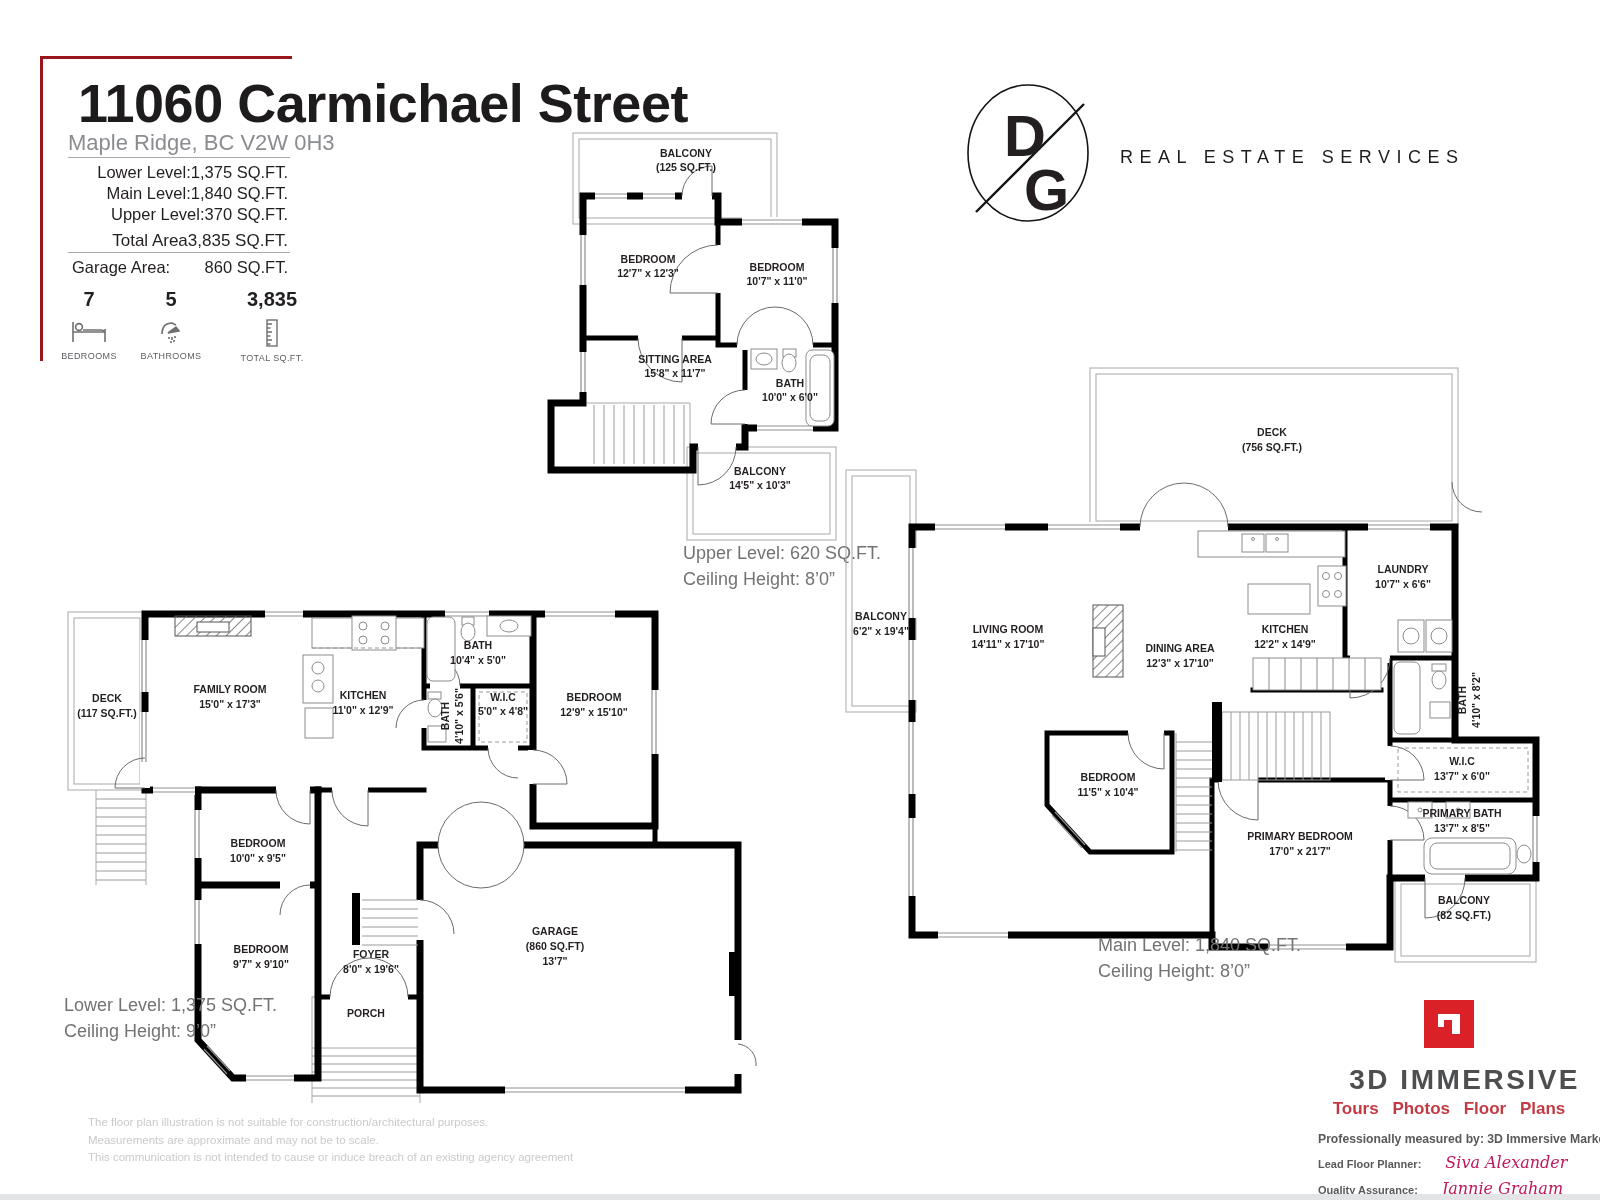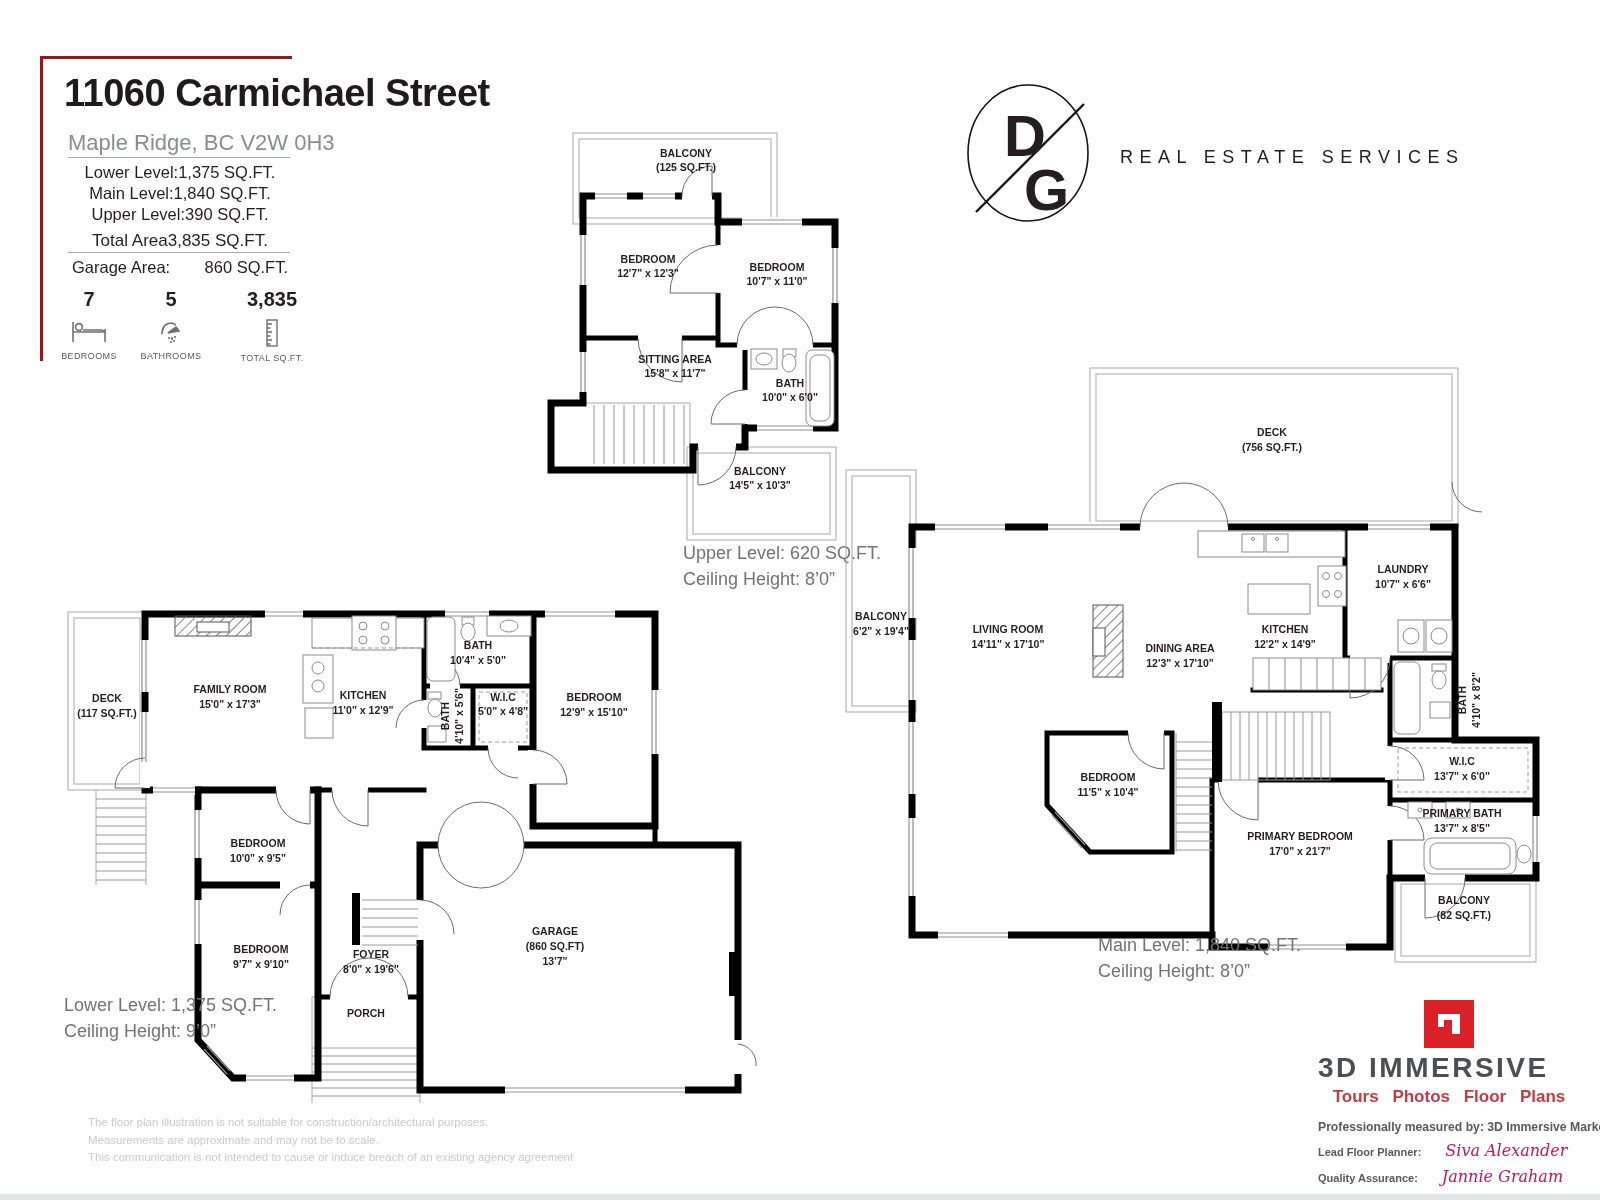--- a/index.html
+++ b/index.html
@@ -2,25 +2,25 @@
 <html><head>
 <meta charset="utf-8">
 <style>
   html,body{margin:0;padding:0;background:#fff;}
   #page{position:relative;width:1600px;height:1200px;background:#ffffff;overflow:hidden;
         font-family:"Liberation Sans",sans-serif;color:#231f20;}
   .abs{position:absolute;}
   
   #bracket-top{position:absolute;left:40px;top:56px;width:252px;height:3px;background:#9a161d;}
   #bracket-left{position:absolute;left:40px;top:56px;width:3px;height:305px;background:#9a161d;}
-  #title{position:absolute;left:64px;top:72px;font-size:38px;font-weight:700;letter-spacing:-.5px;color:#1e1b1c;}
+  #title{position:absolute;left:78px;top:72px;font-size:54px;font-weight:700;letter-spacing:-.5px;color:#1e1b1c;}
   #subtitle{position:absolute;left:68px;top:130px;font-size:22px;color:#8a8c8f;}
   .rule{position:absolute;height:1px;background:#a7a9ac;}
   #areas{position:absolute;left:72px;top:162px;width:216px;font-size:16.5px;}
-  #areas .row{display:flex;justify-content:center;line-height:21px;}
+  #areas .row{display:flex;justify-content:flex-end;line-height:21px;}
   #areas .total{font-weight:400;font-size:17px;margin-top:4px;line-height:24px;}
   #garage-row{position:absolute;left:72px;top:258px;width:216px;display:flex;justify-content:space-between;font-size:16.5px;}
   .stat-col{position:absolute;text-align:center;}
   .stat-val{font-size:20px;font-weight:700;}
   .stat-cap{font-size:9px;color:#5b5d60;letter-spacing:.4px;margin-top:2px;}
   .stat-ico{margin-top:8px;}
   
   #brand{position:absolute;left:962px;top:78px;display:flex;align-items:center;}
   #brand-text{margin-left:26px;}
   #brand-name{font-family:"Liberation Serif",serif;font-size:35px;letter-spacing:3px;color:#121212;white-space:nowrap;}
@@ -32,21 +32,21 @@
   .walls{stroke:#000;fill:none;stroke-linecap:square;}
   .thin{stroke:#a8a8a8;fill:none;stroke-width:1;}
   .fix{stroke:#8c8c8c;fill:#fff;stroke-width:1;}
   .arc{stroke:#6b6b6b;fill:none;stroke-width:1;}
   .win{stroke:#8f8f8f;stroke-width:1.2;}
   .tread{stroke:#9a9a9a;stroke-width:1;}
   .dash{stroke:#9a9a9a;stroke-width:1;fill:none;stroke-dasharray:4 3;}
   
   #credits{position:absolute;left:1318px;top:1000px;width:262px;}
   #imm-logo{display:block;margin:0 auto;}
-  #imm-name{text-align:left;font-size:28px;font-weight:700;letter-spacing:2.5px;color:#4d4e50;margin-top:4px;white-space:nowrap;}
+  #imm-name{text-align:right;font-size:28px;font-weight:700;letter-spacing:2.5px;color:#4d4e50;margin-top:16px;white-space:nowrap;}
   #imm-tag{text-align:center;font-size:17px;font-weight:700;color:#c23b44;word-spacing:9px;margin-top:3px;white-space:nowrap;}
   #measured{font-size:12.2px;font-weight:700;color:#58595b;margin-top:13px;white-space:nowrap;}
   .cred-row{display:flex;align-items:baseline;margin-top:7px;}
   .cred-label{font-size:11px;font-weight:700;color:#58595b;white-space:nowrap;}
   .cred-sig{font-family:"DejaVu Serif",serif;font-style:italic;font-size:16px;color:#be185d;margin-left:24px;white-space:nowrap;}
   
   #disclaimer{position:absolute;left:88px;top:1114px;font-size:11.5px;line-height:17.5px;color:#c9cacc;}
   #bottom-bar{position:absolute;left:0;bottom:0;width:100%;height:6px;background:#e3e4e6;}
 </style>
 </head>
@@ -64,21 +64,21 @@
     <div class="row">
       <span>Lower Level:</span>
       <span>1,375 SQ.FT.</span>
     </div>
     <div class="row">
       <span>Main Level:</span>
       <span>1,840 SQ.FT.</span>
     </div>
     <div class="row">
       <span>Upper Level:</span>
-      <span>390 SQ.FT.</span>
+      <span>370 SQ.FT.</span>
     </div>
     <div class="row total">
       <span>Total Area</span>
       <span>3,835 SQ.FT.</span>
     </div>
   </div>
   <div class="rule" style="left:68px;top:252px;width:222px;"></div>
   <div id="garage-row">
     <span>Garage Area:</span>
     <span>860 SQ.FT.</span>

